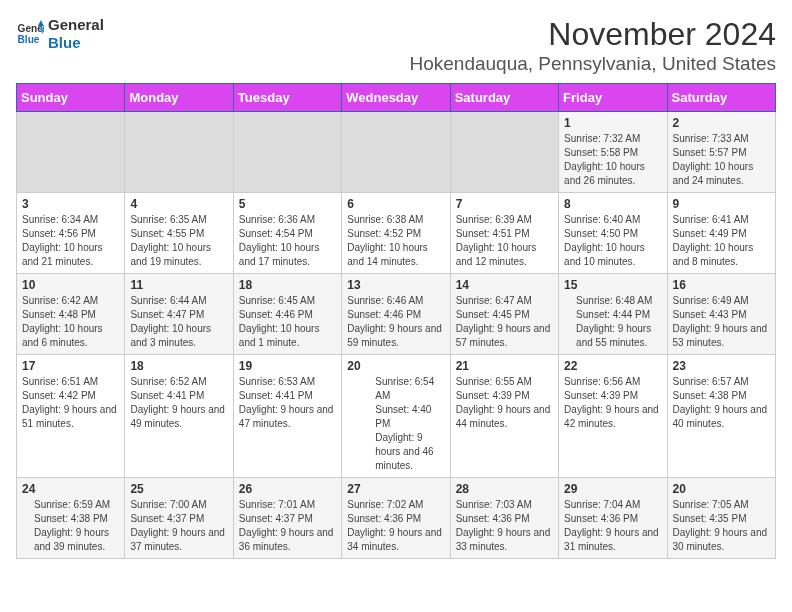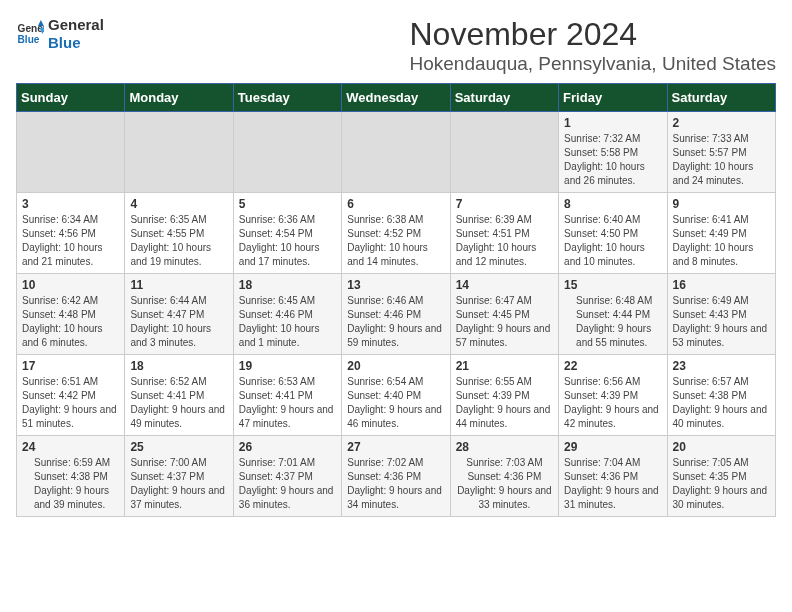--- a/index.html
+++ b/index.html
@@ -19,38 +19,38 @@
     .logo {
       display: flex;
       align-items: center;
       gap: 4px;
     }
     .logo-icon {
       width: 28px;
       height: 28px;
     }
     .title-area {
-      text-align: left;
+      text-align: right;
     }
     .month-title {
       font-size: 32px;
       font-weight: normal;
       color: #333;
     }
     .subtitle {
       font-size: 19px;
       color: #555;
     }
     table {
       width: 100%;
       border-collapse: collapse;
       table-layout: fixed;
     }
     thead tr th {
-      background: #14532d;
+      background: #d946ef;
       color: #fff;
       padding: 6px 4px;
       font-size: 13px;
       font-weight: bold;
       text-align: left;
       border: 1px solid #3a62a8;
     }
     tbody tr td {
       vertical-align: top;
       border: 1px solid #ccc;
@@ -237,21 +237,21 @@
 Daylight: 9 hours and 49 minutes.</div>
         </td>
         <td>
           <span class="day-num">19</span>
           <div class="day-info" style="white-space: pre-line;">Sunrise: 6:53 AM
 Sunset: 4:41 PM
 Daylight: 9 hours and 47 minutes.</div>
         </td>
         <td>
           <span class="day-num">20</span>
-          <div class="day-info" style="white-space: pre-line;">Sunrise: 6:54 AM
+          <div class="day-info" style="white-space: pre-line; margin-left: 28px;">Sunrise: 6:54 AM
 Sunset: 4:40 PM
 Daylight: 9 hours and 46 minutes.</div>
         </td>
         <td>
           <span class="day-num">21</span>
           <div class="day-info" style="white-space: pre-line;">Sunrise: 6:55 AM
 Sunset: 4:39 PM
 Daylight: 9 hours and 44 minutes.</div>
         </td>
         <td>
@@ -287,21 +287,21 @@
 Daylight: 9 hours and 36 minutes.</div>
         </td>
         <td>
           <span class="day-num">27</span>
           <div class="day-info" style="white-space: pre-line;">Sunrise: 7:02 AM
 Sunset: 4:36 PM
 Daylight: 9 hours and 34 minutes.</div>
         </td>
         <td>
           <span class="day-num">28</span>
-          <div class="day-info" style="white-space: pre-line; text-align: center;">Sunrise: 7:03 AM
+          <div class="day-info" style="white-space: pre-line;">Sunrise: 7:03 AM
 Sunset: 4:36 PM
 Daylight: 9 hours and 33 minutes.</div>
         </td>
         <td>
           <span class="day-num">29</span>
           <div class="day-info" style="white-space: pre-line;">Sunrise: 7:04 AM
 Sunset: 4:36 PM
 Daylight: 9 hours and 31 minutes.</div>
         </td>
         <td>

